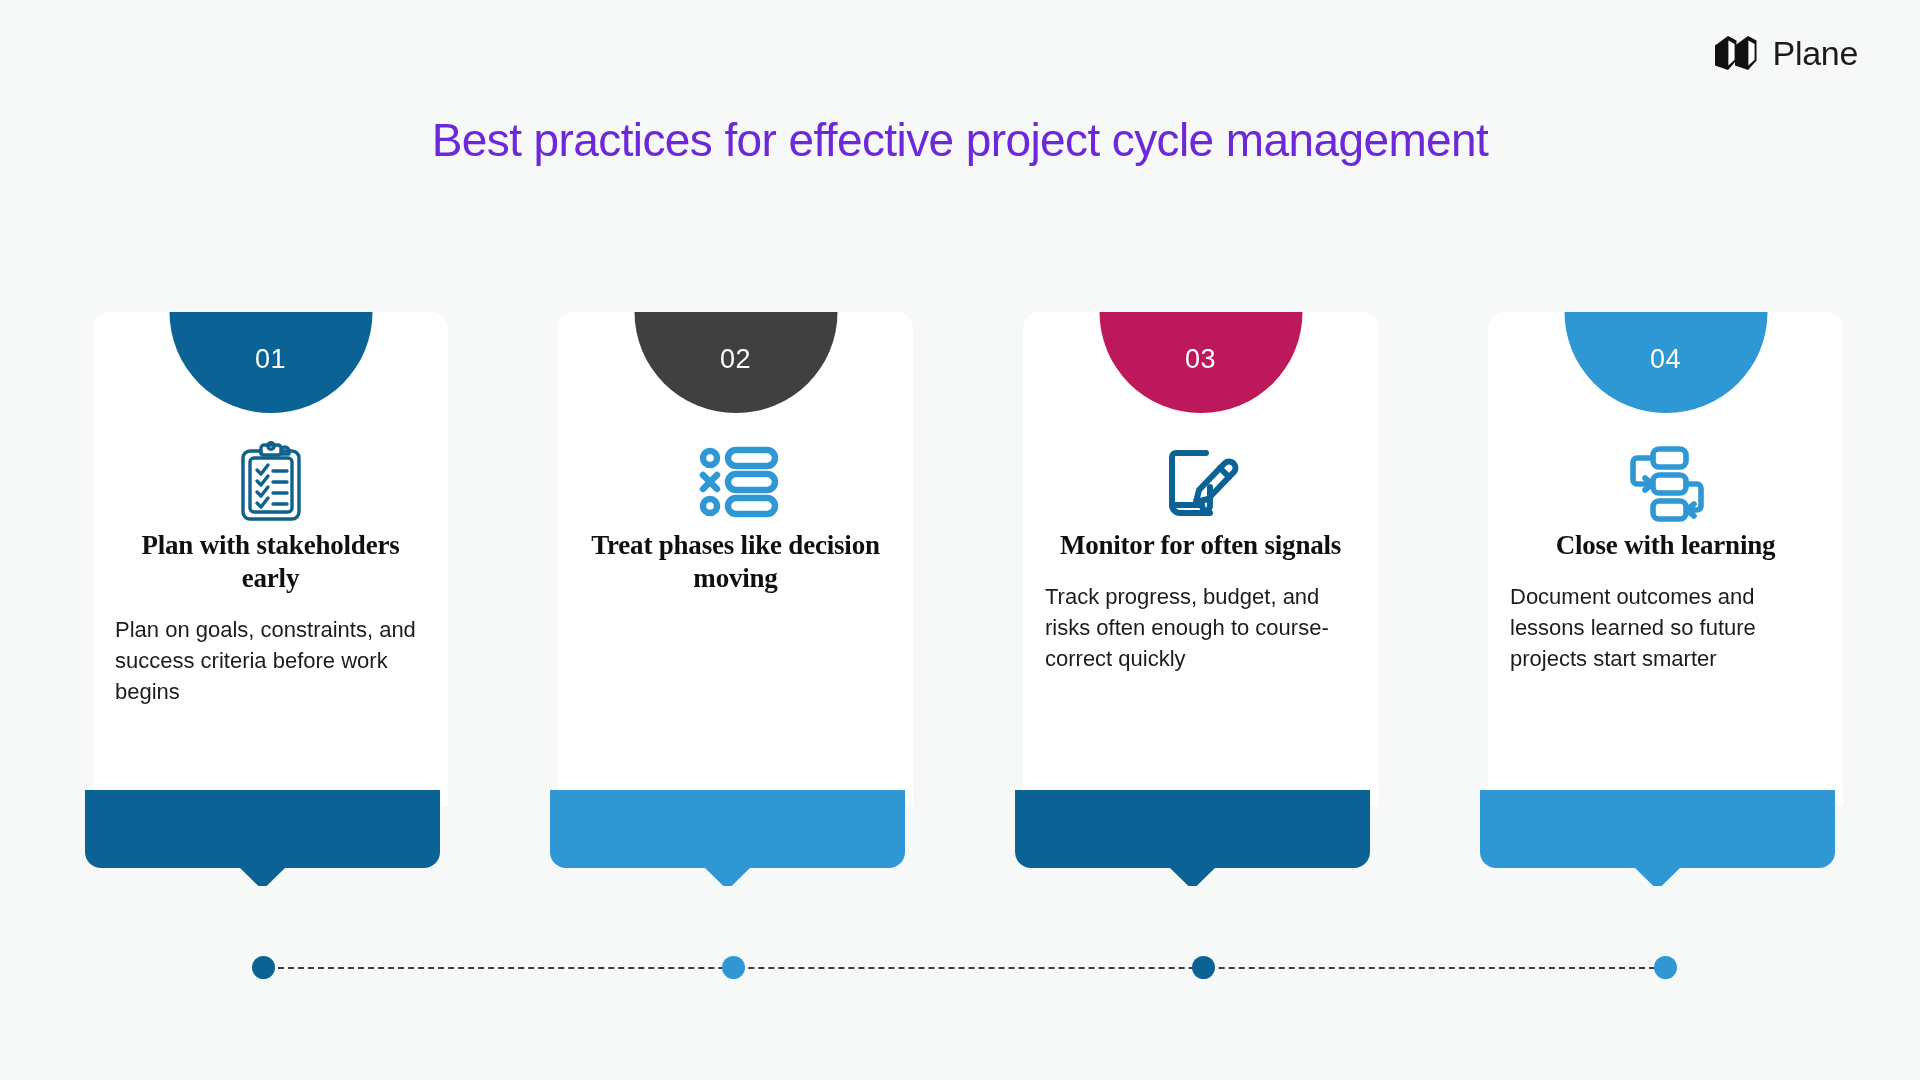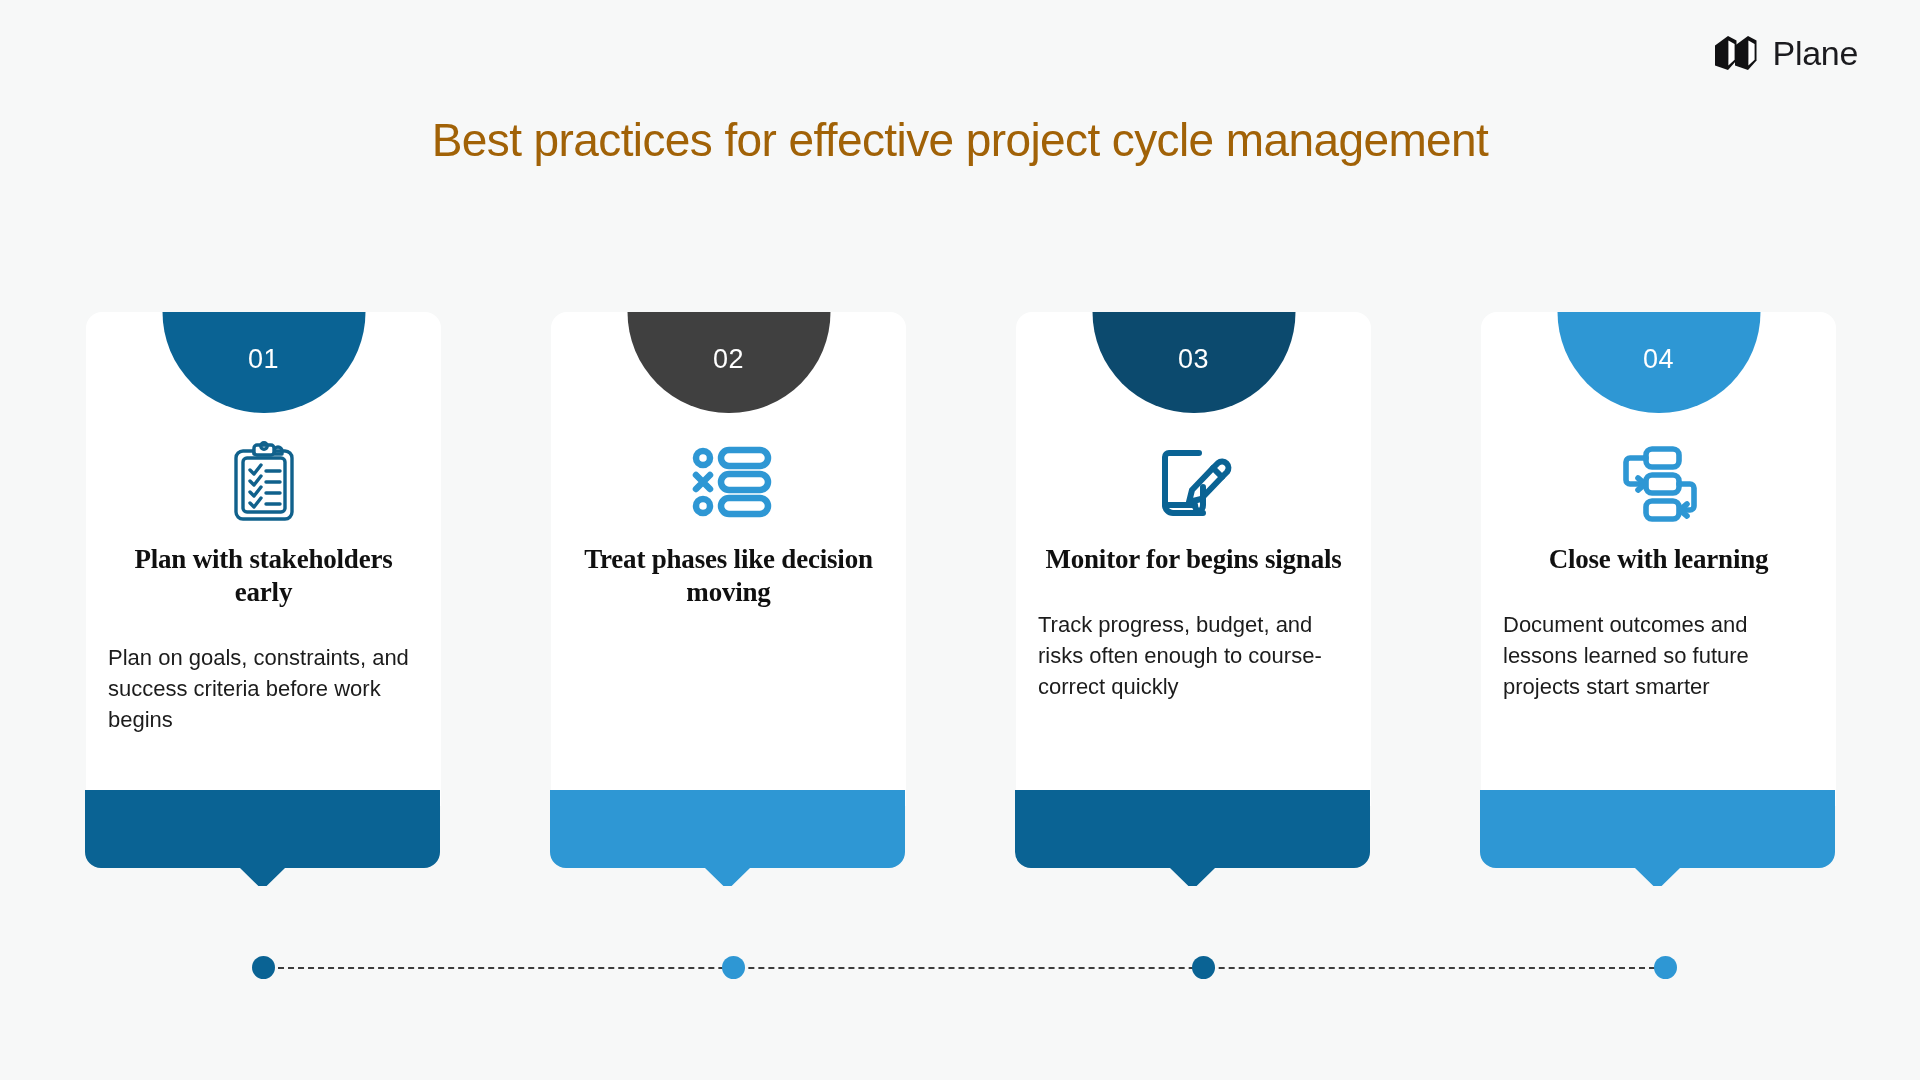--- a/index.html
+++ b/index.html
@@ -19,38 +19,38 @@
   .brand-mark { width:45px; height:34px; display:block; }
   .brand-name {
     font-size:34px; font-weight:400; color:#1b1b1f;
     letter-spacing:-0.3px; line-height:1;
   }
 
   
   .page-title {
     position:absolute; top:113px; left:0; width:100%;
     text-align:center;
-    font-size:46px; font-weight:400; color:#a16207;
+    font-size:46px; font-weight:400; color:#6d28d9;
     letter-spacing:-0.6px;
   }
 
   
   .cards {
     position:absolute; top:312px; left:85px;
     width:1750px; height:570px;
     display:flex; justify-content:space-between;
   }
   .card { position:relative; width:355px; height:570px; }
 
   .card-body {
-    position:absolute; top:0; left:1px;
+    position:absolute; top:0; left:8px;
     width:355px; height:494px;
     background:#ffffff;
     border-radius:16px 16px 0 0;
-    display:flex; flex-direction:column; align-items:center;gap:14px;
+    display:flex; flex-direction:column; align-items:center;
   }
 
   
   .badge {
     position:absolute; top:0; left:50%;
     transform:translateX(-50%);
     width:203px; height:101px;
     border-radius:0 0 102px 102px;
     display:flex; align-items:center; justify-content:center;
     padding-bottom:6px;
@@ -167,33 +167,33 @@
     </div>
     <div class="card-foot">
       <svg viewBox="0 0 355 96" preserveAspectRatio="none">
         <path d="M0 0 H355 V62 a16 16 0 0 1 -16 16 H200 L177.5 100 L155 78 H16 A16 16 0 0 1 0 62 Z" fill="#2e97d4"></path>
       </svg>
     </div>
   </div>
 
   <div class="card">
     <div class="card-body">
-      <div class="badge" style="background:#0c4a6e">
+      <div class="badge" style="background:#be185d">
         <span class="badge-num">03</span>
       </div>
       <div class="icon-wrap">
         <svg width="86" height="86" viewBox="0 0 86 86" fill="none" stroke="#0a6394" stroke-width="6" stroke-linecap="round" stroke-linejoin="round">
           <path d="M48 14 H18 a4 4 0 0 0 -4 4 V66"></path>
           <path d="M14 66 a8 8 0 0 0 8 8 H52 a8 8 0 0 1 -8 -8 Z" stroke-linejoin="round"></path>
           <path d="M52 48 V66 a8 8 0 0 1 -8 8"></path>
           <path d="M41 51 l21 -22 l9 9 l-21 22 l-12 3 Z"></path>
           <path d="M62 29 l5 -5 a6.4 6.4 0 0 1 9 9 l-5 5"></path>
         </svg>
       </div>
-      <div class="card-head">Monitor for begins signals</div>
+      <div class="card-head">Monitor for often signals</div>
       <div class="card-text">Track progress, budget, and risks often enough to course-correct quickly</div>
     </div>
     <div class="card-foot">
       <svg viewBox="0 0 355 96" preserveAspectRatio="none">
         <path d="M0 0 H355 V62 a16 16 0 0 1 -16 16 H200 L177.5 100 L155 78 H16 A16 16 0 0 1 0 62 Z" fill="#0a6394"></path>
       </svg>
     </div>
   </div>
 
   <div class="card">

